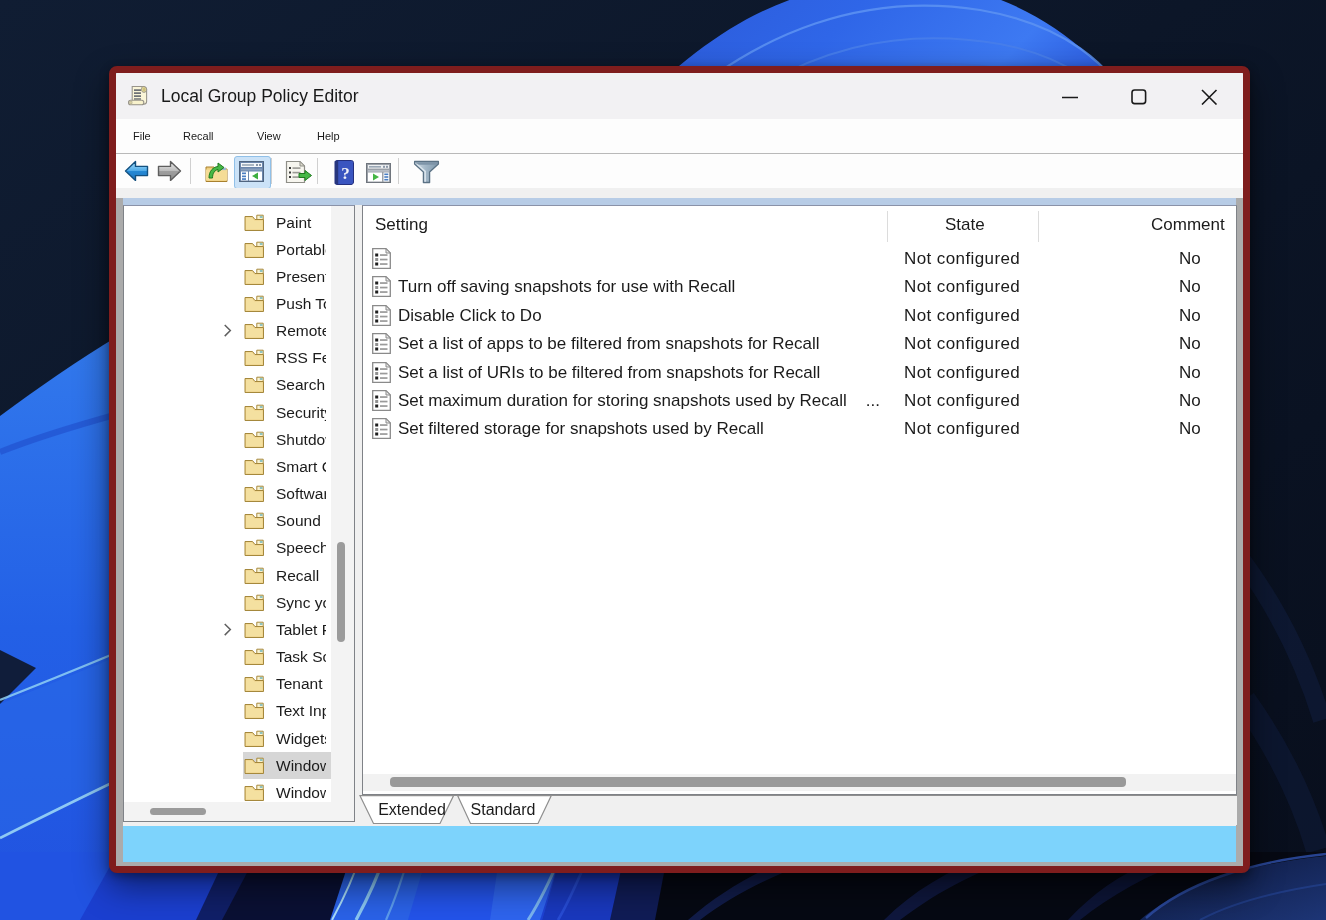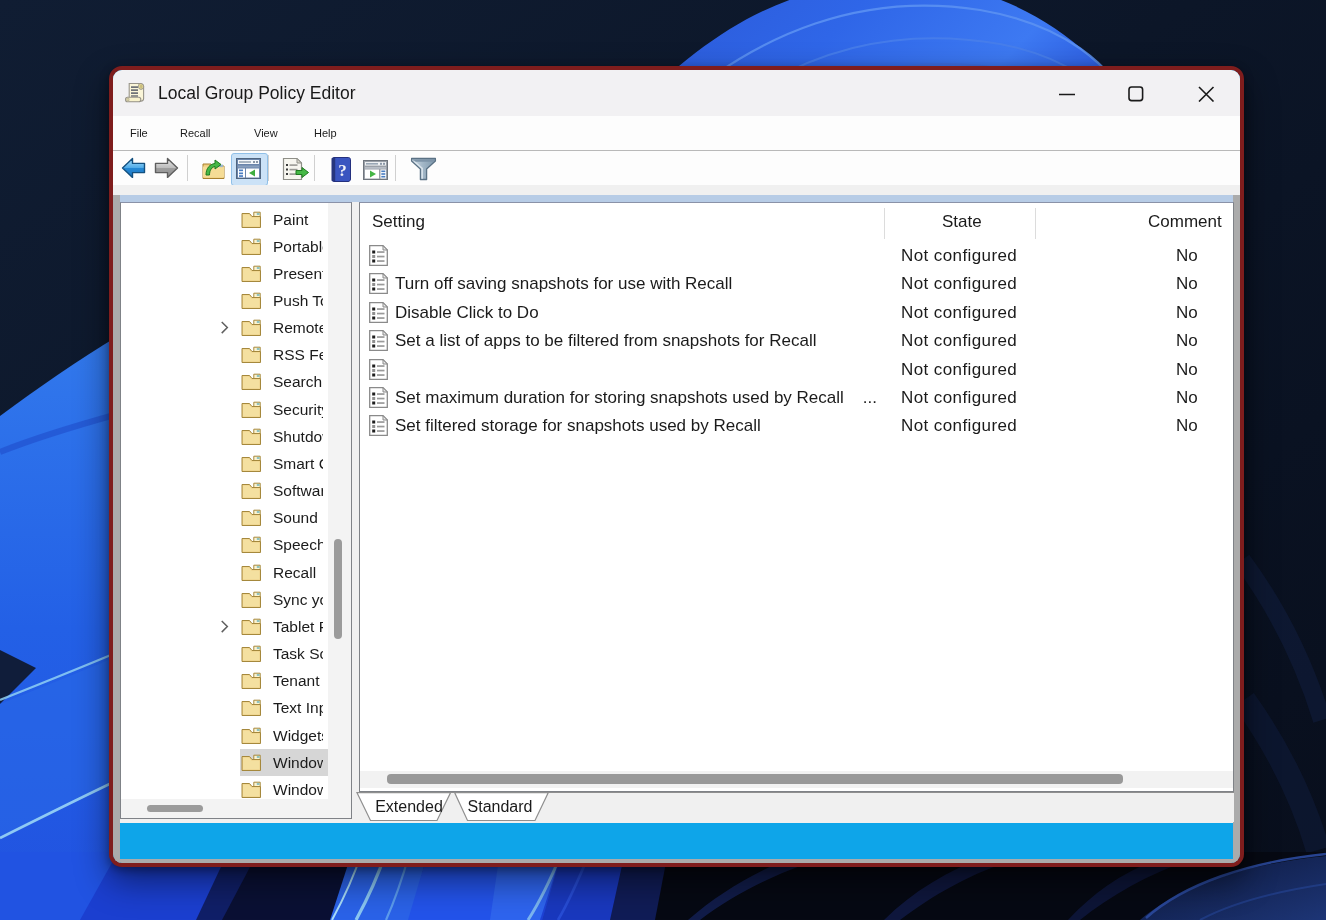--- a/index.html
+++ b/index.html
@@ -1,19 +1,19 @@
 <!DOCTYPE html>
 <html><head>
 <meta charset="utf-8">
 <style>
   html,body{margin:0;padding:0;width:1326px;height:920px;overflow:hidden;
     font-family:"Liberation Sans",sans-serif;}
   #wall{position:absolute;left:0;top:0;width:1326px;height:920px;}
   #win{position:absolute;left:109px;top:66px;width:1127px;height:793px;
-    background:#0ea5e9;border:4px solid #7f1d1d;border-radius:13px;
+    background:#7dd3fc;border:7px solid #7f1d1d;border-radius:8px;
     box-shadow:0 14px 34px rgba(0,0,0,.48),0 3px 10px rgba(0,0,0,.35);
     overflow:hidden;}
   .abs{position:absolute;}
   
   #titlebar{left:0;top:0;width:1127px;height:46px;background:#f2f1f3;}
   #title{left:45px;top:0;height:46px;line-height:46px;font-size:17.5px;color:#191919;}
   
   #menubar{left:0;top:46px;width:1127px;height:34px;background:#fdfdfd;
     border-bottom:1px solid #b9b9b9;font-size:11px;color:#1b1b1b;}
   .mi{position:absolute;top:0;height:34px;line-height:34px;}
@@ -474,20 +474,21 @@
           <use href="#doc"></use>
         </svg>
         <span class="stext">Set a list of apps to be filtered from snapshots for Recall</span>
         <span class="state">Not configured</span>
         <span class="no">No</span>
       </div>
     <div class="rrow" style="top:152.6px">
         <svg width="19" height="21" viewBox="0 0 19 21">
           <use href="#doc"></use>
         </svg>
+        <span class="stext">Set a list of URIs to be filtered from snapshots for Recall</span>
         <span class="state">Not configured</span>
         <span class="no">No</span>
       </div>
     <div class="rrow" style="top:181px">
         <svg width="19" height="21" viewBox="0 0 19 21">
           <use href="#doc"></use>
         </svg>
         <span class="stext">Set maximum duration for storing snapshots used by Recall&nbsp;&nbsp;&nbsp;&nbsp;...</span>
         <span class="state">Not configured</span>
         <span class="no">No</span>

